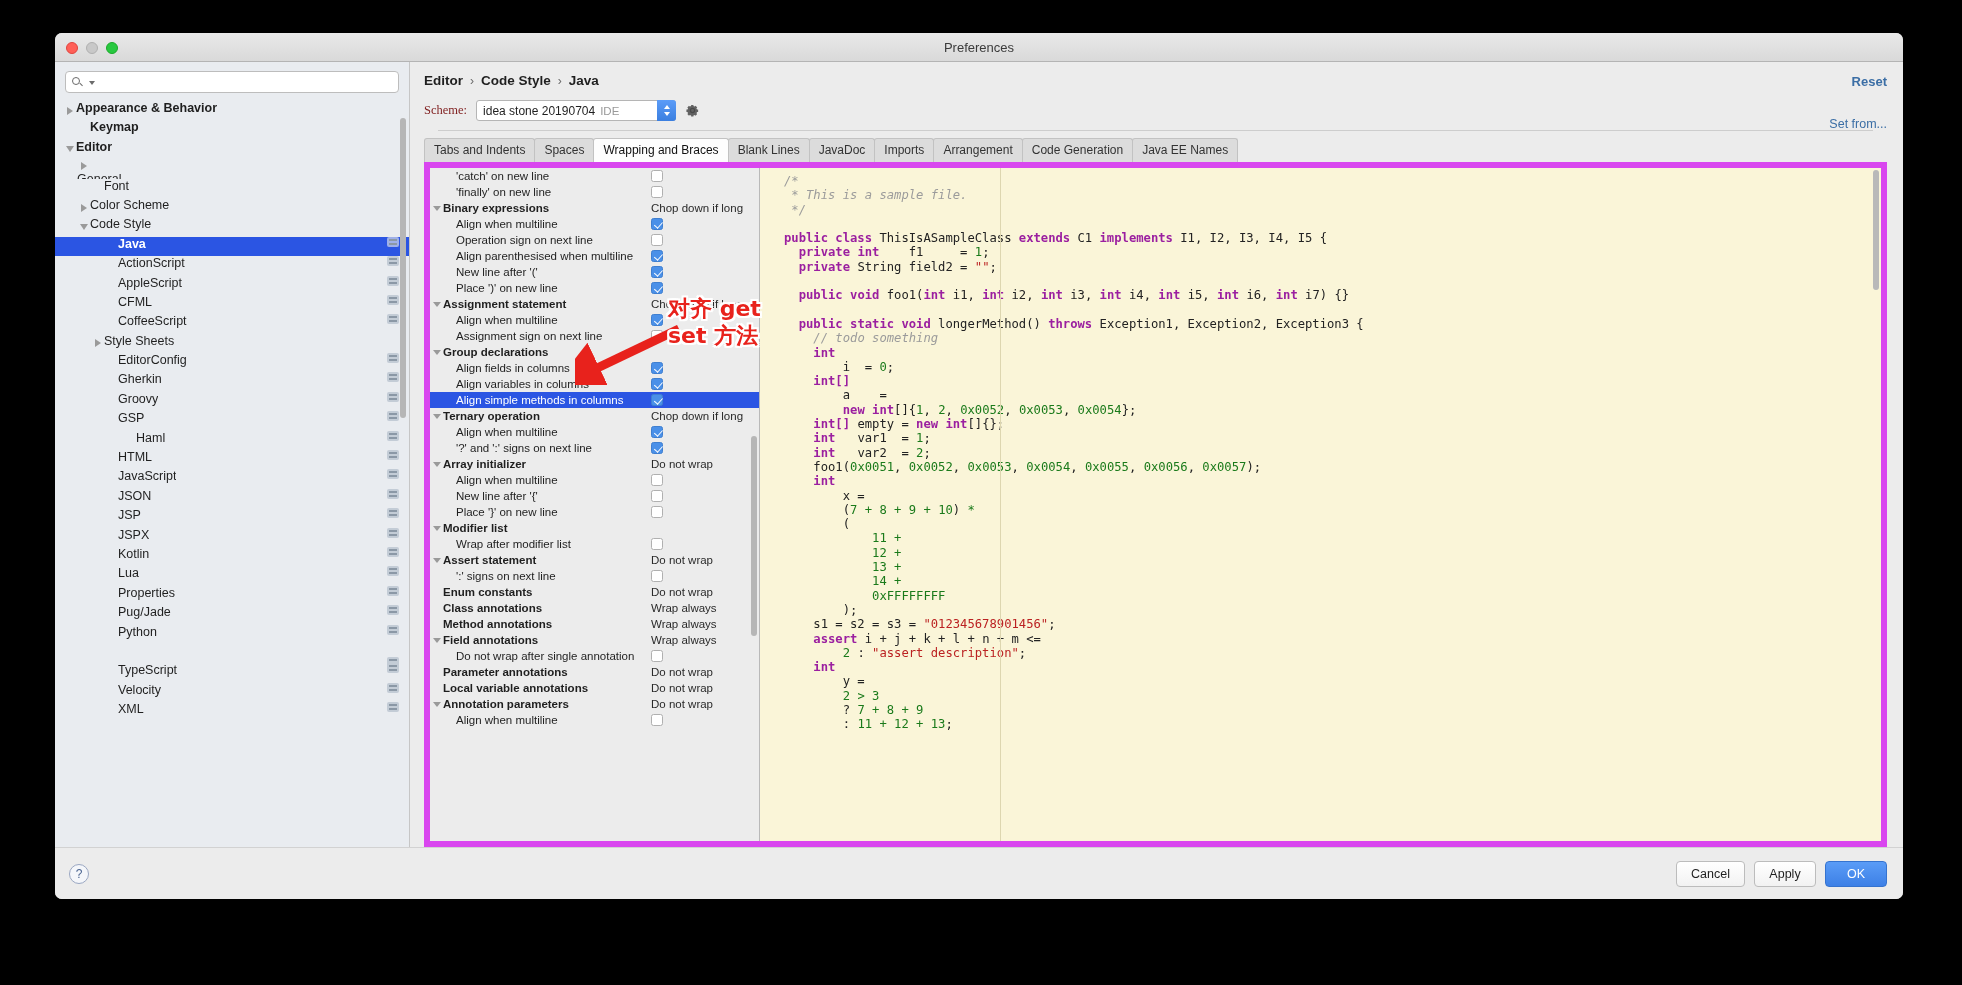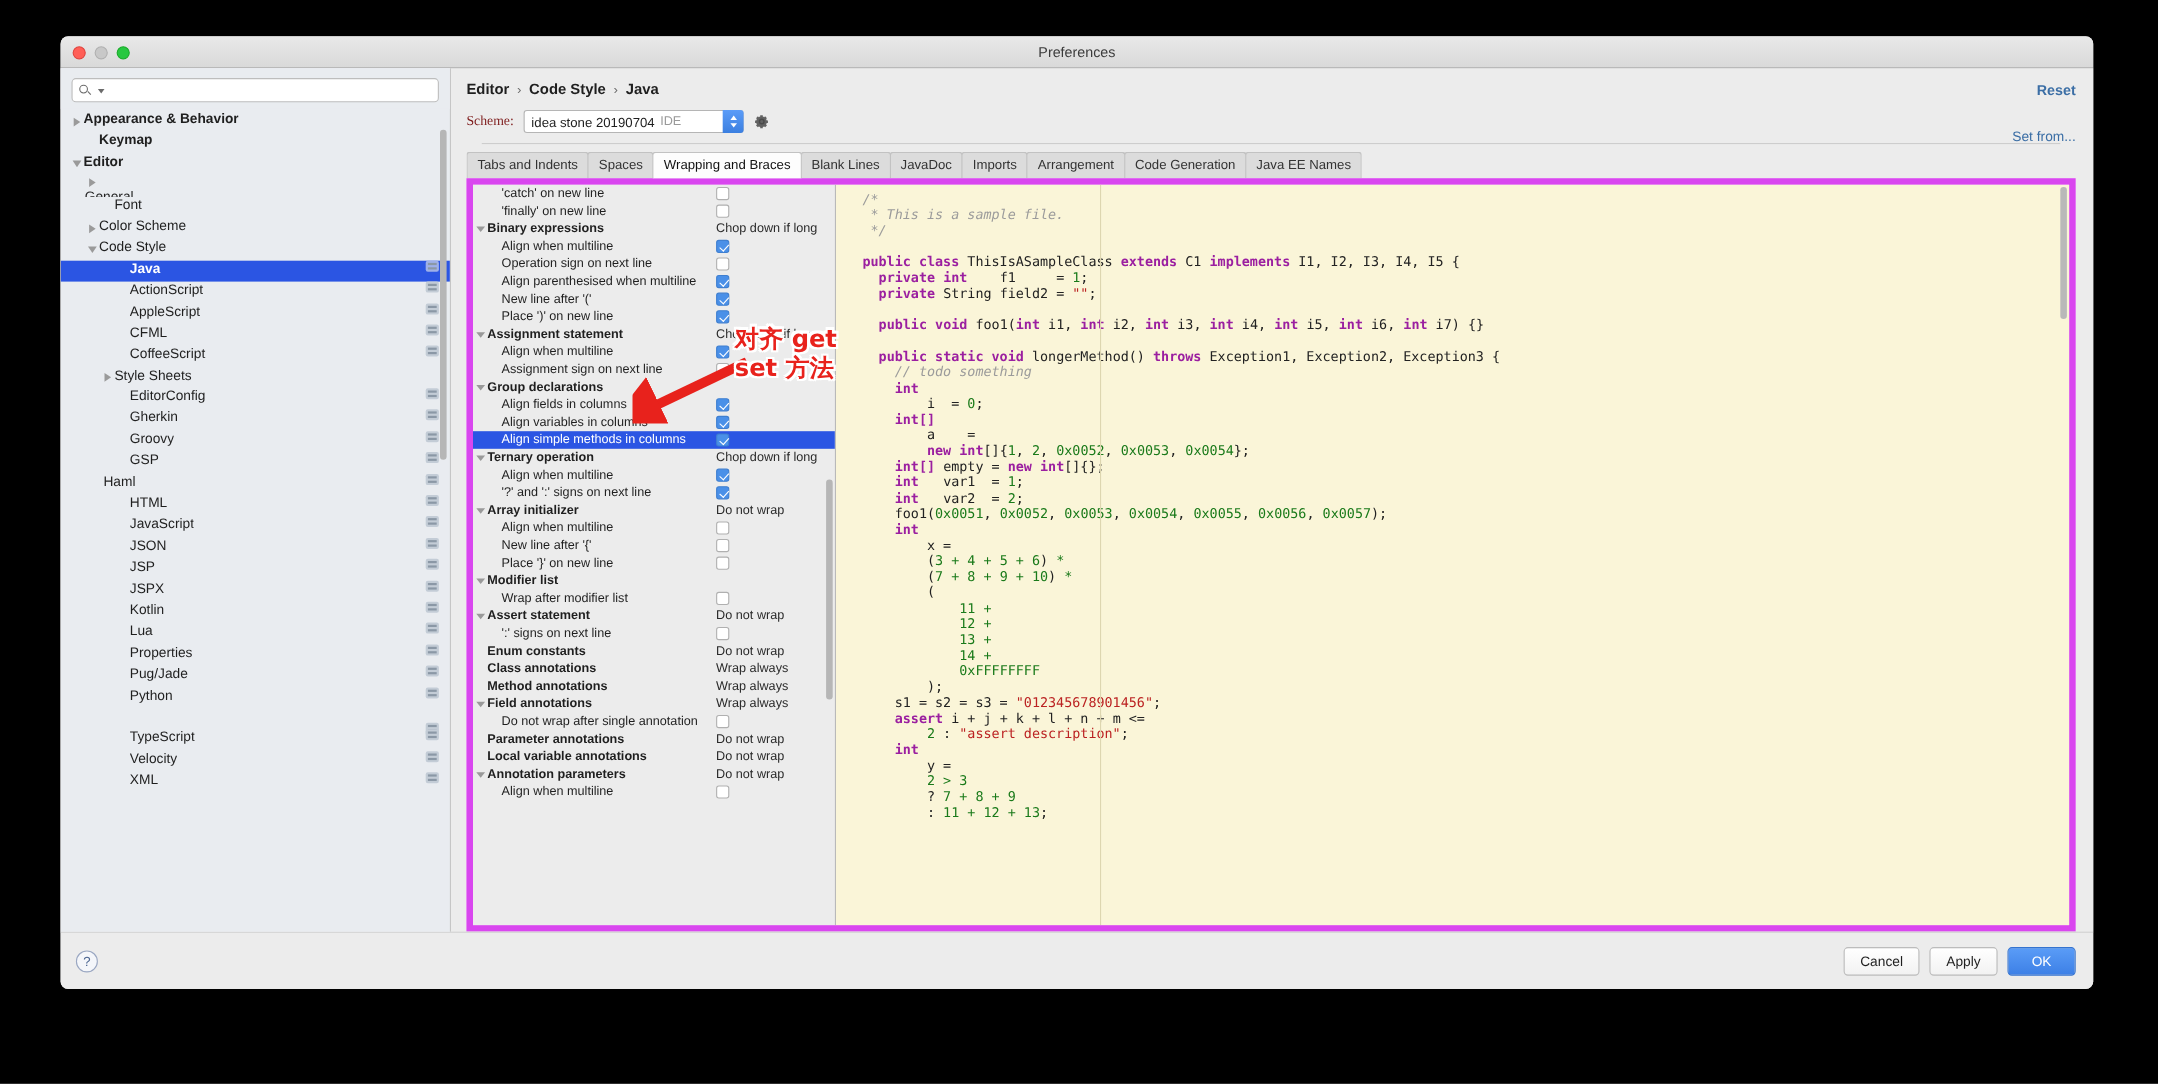--- a/index.html
+++ b/index.html
@@ -367,21 +367,21 @@
               </span>
             </div>
             <div class="trow" style="padding-left: 50px;">
               <span class="twist"></span>
               <span class="tlabel">GSP</span>
               <span class="tbadge">
                 <i></i>
                 <i></i>
               </span>
             </div>
-            <div class="trow" style="padding-left: 26px;">
+            <div class="trow" style="padding-left: 68px;">
               <span class="twist"></span>
               <span class="tlabel">Haml</span>
               <span class="tbadge">
                 <i></i>
                 <i></i>
               </span>
             </div>
             <div class="trow" style="padding-left: 50px;">
               <span class="twist"></span>
               <span class="tlabel">HTML</span>
@@ -826,21 +826,20 @@
                 <div class="cline"><span class="pl">        </span><span class="pl">i  = </span><span class="num">0</span><span class="pl">;</span></div>
                 <div class="cline"><span class="pl">    </span><span class="kw">int[]</span></div>
                 <div class="cline"><span class="pl">        </span><span class="pl">a    =</span></div>
                 <div class="cline"><span class="pl">        </span><span class="kw">new int</span><span class="pl">[]{</span><span class="num">1</span><span class="pl">, </span><span class="num">2</span><span class="pl">, </span><span class="num">0x0052</span><span class="pl">, </span><span class="num">0x0053</span><span class="pl">, </span><span class="num">0x0054</span><span class="pl">};</span></div>
                 <div class="cline"><span class="pl">    </span><span class="kw">int[] </span><span class="pl">empty = </span><span class="kw">new int</span><span class="pl">[]{};</span></div>
                 <div class="cline"><span class="pl">    </span><span class="kw">int</span><span class="pl">   var1  = </span><span class="num">1</span><span class="pl">;</span></div>
                 <div class="cline"><span class="pl">    </span><span class="kw">int</span><span class="pl">   var2  = </span><span class="num">2</span><span class="pl">;</span></div>
                 <div class="cline"><span class="pl">    foo1(</span><span class="num">0x0051</span><span class="pl">, </span><span class="num">0x0052</span><span class="pl">, </span><span class="num">0x0053</span><span class="pl">, </span><span class="num">0x0054</span><span class="pl">, </span><span class="num">0x0055</span><span class="pl">, </span><span class="num">0x0056</span><span class="pl">, </span><span class="num">0x0057</span><span class="pl">);</span></div>
                 <div class="cline"><span class="pl">    </span><span class="kw">int</span></div>
                 <div class="cline"><span class="pl">        x =</span></div>
-                <div class="cline"><span class="pl">        (</span><span class="num">3</span><span class="grn"> + </span><span class="num">4</span><span class="grn"> + </span><span class="num">5</span><span class="grn"> + </span><span class="num">6</span><span class="pl">) </span><span class="grn">*</span></div>
                 <div class="cline"><span class="pl">        (</span><span class="num">7</span><span class="grn"> + </span><span class="num">8</span><span class="grn"> + </span><span class="num">9</span><span class="grn"> + </span><span class="num">10</span><span class="pl">) </span><span class="grn">*</span></div>
                 <div class="cline"><span class="pl">        (</span></div>
                 <div class="cline"><span class="pl">            </span><span class="num">11</span><span class="grn"> +</span></div>
                 <div class="cline"><span class="pl">            </span><span class="num">12</span><span class="grn"> +</span></div>
                 <div class="cline"><span class="pl">            </span><span class="num">13</span><span class="grn"> +</span></div>
                 <div class="cline"><span class="pl">            </span><span class="num">14</span><span class="grn"> +</span></div>
                 <div class="cline"><span class="pl">            </span><span class="num">0xFFFFFFFF</span></div>
                 <div class="cline"><span class="pl">        );</span></div>
                 <div class="cline"><span class="pl">    s1 = s2 = s3 = </span><span class="str">"012345678901456"</span><span class="pl">;</span></div>
                 <div class="cline"><span class="pl">    </span><span class="kw">assert </span><span class="pl">i + j + k + l + n + m &lt;=</span></div>

